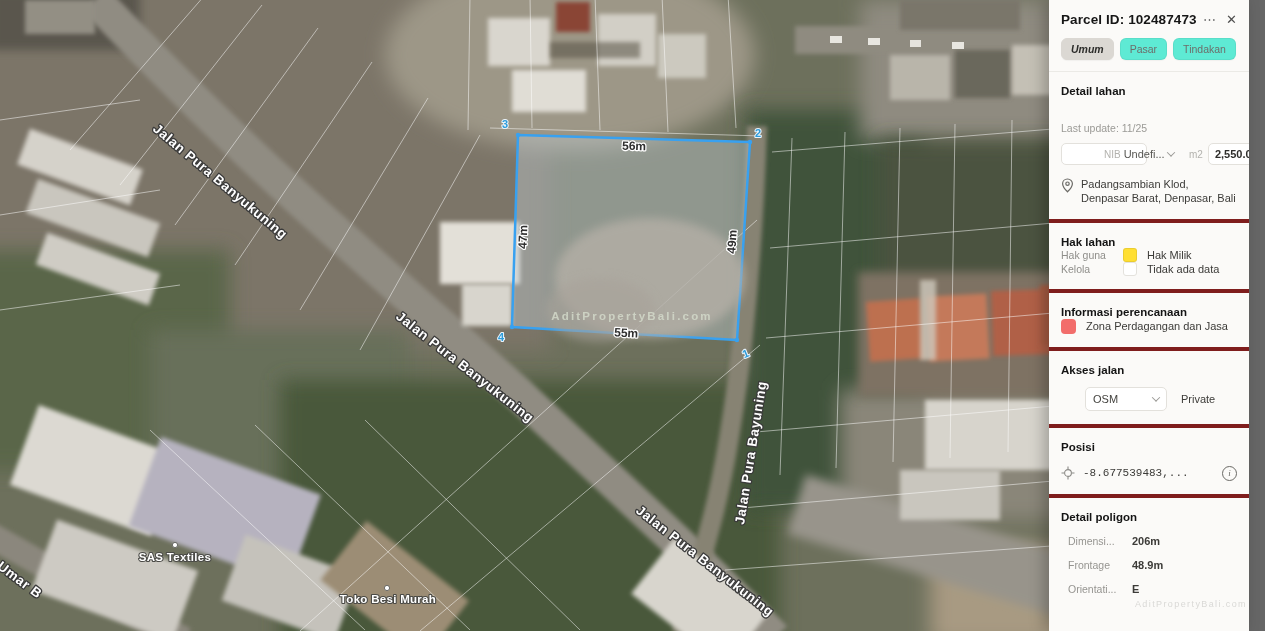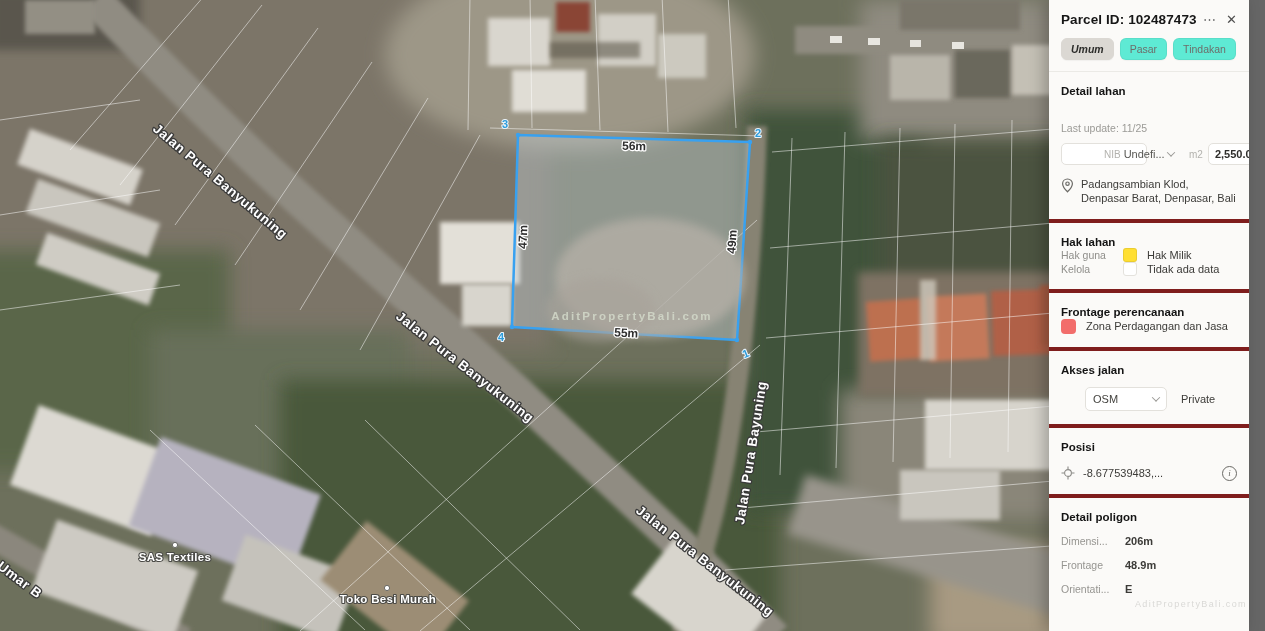--- a/index.html
+++ b/index.html
@@ -60,26 +60,26 @@
   .zone-row { display:flex; align-items:center; margin-top:1px; }
   .swatch.red { width:15px; height:15px; border-radius:4px; background:#F26D6B; border:none; margin-right:10px; }
 
   .osm-row { display:flex; align-items:center; gap:14px; margin-top:11px;padding-left:24px; }
   .osm-select { display:flex; align-items:center; border:1px solid #e3e1dc; background:#fff; border-radius:5px;
                 height:24px; width:82px; padding:0 7px; cursor:pointer; }
   .osm-select .select-value { font-size:11px; color:#44433f; }
   .road-type { font-size:11px; color:#3c3b38; }
 
   .pos-row { display:flex; align-items:center; gap:8px; margin-top:13px; }
-  .coords { font-size:11px; color:#3c3b38; flex:1; }
+  .coords { font-size:11px; color:#3c3b38; flex:1;font-family:Liberation Mono, monospace; }
   .info-btn { width:15px; height:15px; border-radius:50%; border:1.2px solid #6a6965; background:transparent;
               color:#6a6965; font-size:9px; font-style:italic; font-family:"Liberation Serif", serif;
               line-height:12px; text-align:center; cursor:pointer; flex:none; padding:0; }
 
-  .poly-row { display:flex; align-items:center; margin-top:12px; }
+  .poly-row { display:flex; align-items:center; margin-top:12px;margin-left:7px; }
   .poly-label { font-size:10.5px; color:#969591; width:64px; flex:none; }
   .poly-value { font-size:11px; color:#3c3b38; font-weight:bold; }
 
   .panel-watermark { position:absolute; right:2px; bottom:22px; font-size:9px; letter-spacing:1.4px;
                      color:rgba(140,140,135,.30); white-space:nowrap; pointer-events:none; }
 </style>
 </head>
 <body>
 
 <div class="map-wrap">
@@ -283,21 +283,21 @@
       <span class="kv-value">Hak Milik</span>
     </div>
     <div class="kv-row">
       <span class="kv-label">Kelola</span>
       <span class="swatch white"></span>
       <span class="kv-value">Tidak ada data</span>
     </div>
   </div>
 
   <div class="section">
-    <h3>Frontage perencanaan</h3>
+    <h3>Informasi perencanaan</h3>
     <div class="zone-row">
       <span class="swatch red"></span>
       <span class="kv-value">Zona Perdagangan dan Jasa</span>
     </div>
   </div>
 
   <div class="section">
     <h3>Akses jalan</h3>
     <div class="osm-row">
       <div class="osm-select">

